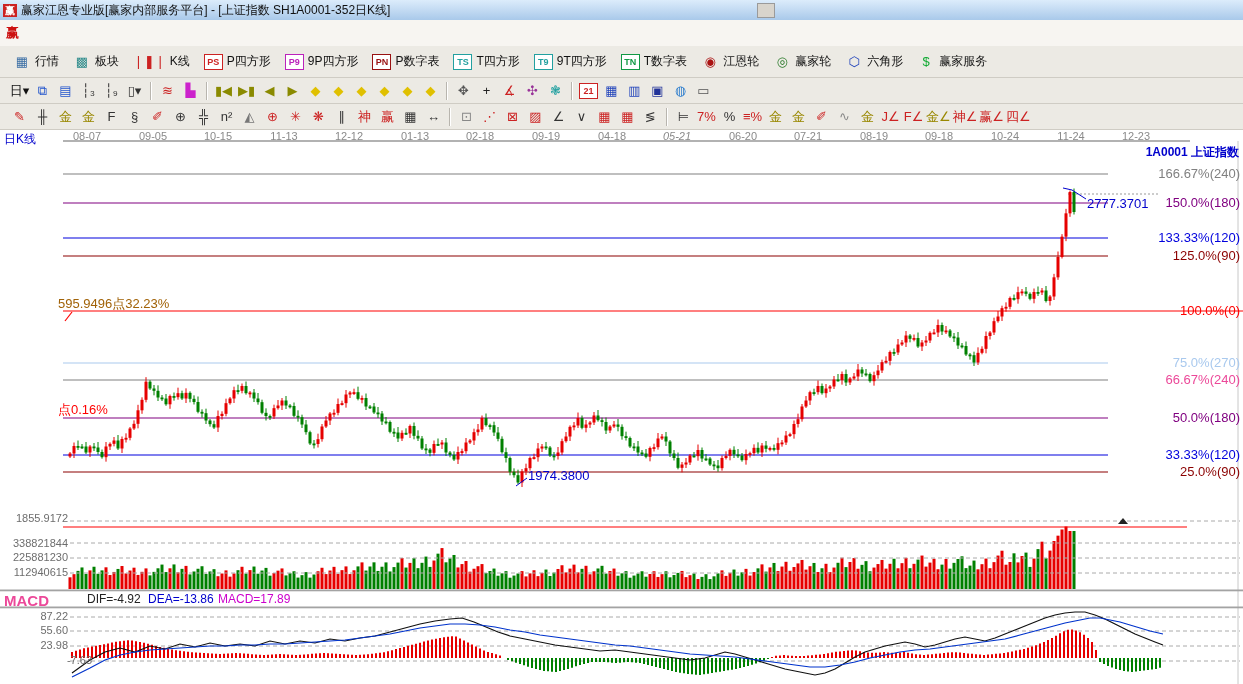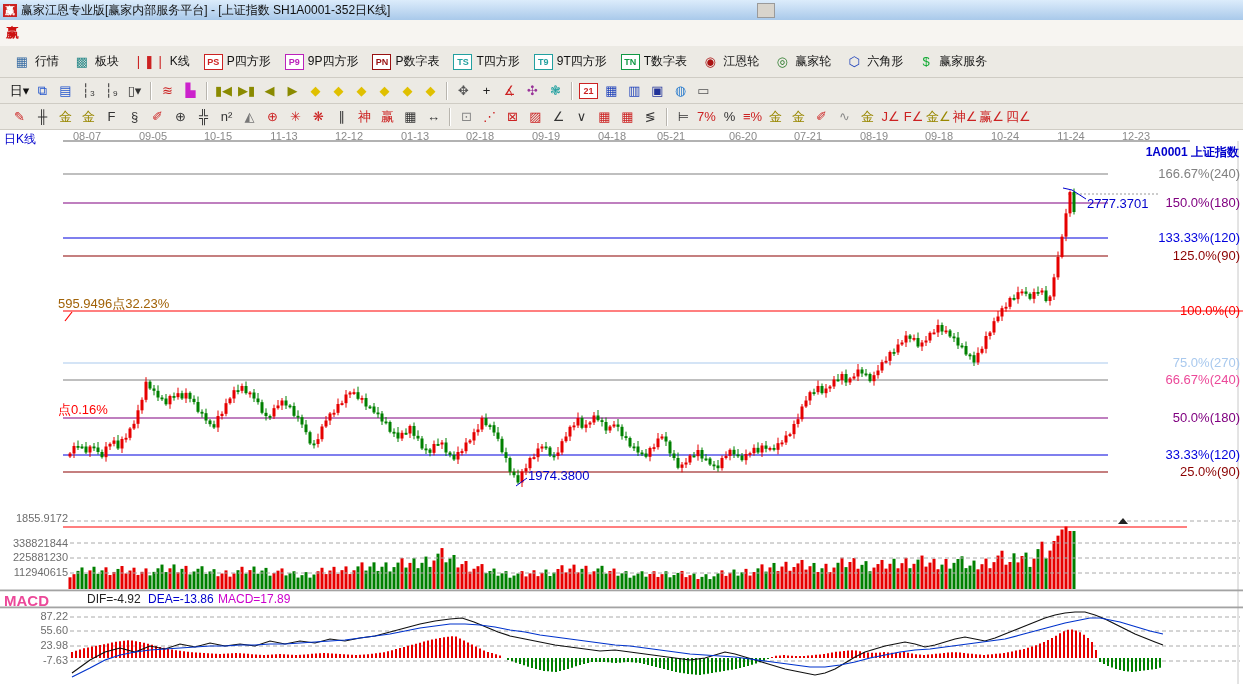--- a/index.html
+++ b/index.html
@@ -1265,21 +1265,21 @@
 <div class="clabel" style="left: 4px; top: 2px; color: rgb(0, 0, 204); font-size: 12px;">日K线</div>
       <div class="clabel date-label" style="left: 67px; top: 1px; width: 40px; text-align: center;">08-07</div>
       <div class="clabel date-label" style="left: 133px; top: 1px; width: 40px; text-align: center;">09-05</div>
       <div class="clabel date-label" style="left: 198px; top: 1px; width: 40px; text-align: center;">10-15</div>
       <div class="clabel date-label" style="left: 264px; top: 1px; width: 40px; text-align: center;">11-13</div>
       <div class="clabel date-label" style="left: 329px; top: 1px; width: 40px; text-align: center;">12-12</div>
       <div class="clabel date-label" style="left: 395px; top: 1px; width: 40px; text-align: center;">01-13</div>
       <div class="clabel date-label" style="left: 460px; top: 1px; width: 40px; text-align: center;">02-18</div>
       <div class="clabel date-label" style="left: 526px; top: 1px; width: 40px; text-align: center;">09-19</div>
       <div class="clabel date-label" style="left: 592px; top: 1px; width: 40px; text-align: center;">04-18</div>
-      <div class="clabel date-label" style="left: 657px; top: 1px; width: 40px; text-align: left;">05-21</div>
+      <div class="clabel date-label" style="left: 657px; top: 1px; width: 40px; text-align: center; font-style: italic;">05-21</div>
       <div class="clabel date-label" style="left: 723px; top: 1px; width: 40px; text-align: center;">06-20</div>
       <div class="clabel date-label" style="left: 788px; top: 1px; width: 40px; text-align: center;">07-21</div>
       <div class="clabel date-label" style="left: 854px; top: 1px; width: 40px; text-align: center;">08-19</div>
       <div class="clabel date-label" style="left: 919px; top: 1px; width: 40px; text-align: center;">09-18</div>
       <div class="clabel date-label" style="left: 985px; top: 1px; width: 40px; text-align: center;">10-24</div>
       <div class="clabel date-label" style="left: 1051px; top: 1px; width: 40px; text-align: center;">11-24</div>
       <div class="clabel date-label" style="left: 1116px; top: 1px; width: 40px; text-align: center;">12-23</div>
       <div class="clabel" style="right: 4px; top: 15px; color: rgb(0, 0, 204); font-size: 12px; font-weight: bold;">1A0001  上证指数</div>
       <div class="clabel gann-label" style="top: 37px; color: rgb(128, 128, 128);">166.67%(240)</div>
       <div class="clabel gann-label" style="top: 66px; color: rgb(128, 0, 128);">150.0%(180)</div>
@@ -1299,16 +1299,16 @@
       <div class="clabel axis-label" style="top: 408px;">338821844</div>
       <div class="clabel axis-label" style="top: 422px;">225881230</div>
       <div class="clabel axis-label" style="top: 437px;">112940615</div>
       <div class="clabel" style="left: 4px; top: 463px; font-size: 15px; color: #ec4899; font-weight: bold;">MACD</div>
       <div class="clabel" style="left: 75px; top: 463px; font-size: 12px; color: rgb(34, 34, 34); margin-left: 12px;">DIF=-4.92</div>
       <div class="clabel" style="left: 148px; top: 463px; font-size: 12px; color: rgb(0, 0, 204);">DEA=-13.86</div>
       <div class="clabel" style="left: 218px; top: 463px; font-size: 12px; color: rgb(204, 0, 204);">MACD=17.89</div>
       <div class="clabel axis-label" style="top: 481px;">87.22</div>
       <div class="clabel axis-label" style="top: 495px;">55.60</div>
       <div class="clabel axis-label" style="top: 510px;">23.98</div>
-      <div class="clabel axis-label" style="top: 525px;">-7.63</div>
+      <div class="clabel axis-label" style="top: 525px; padding-left: 24px;">-7.63</div>
     </div>
 
 </div>
 
 </body></html>

